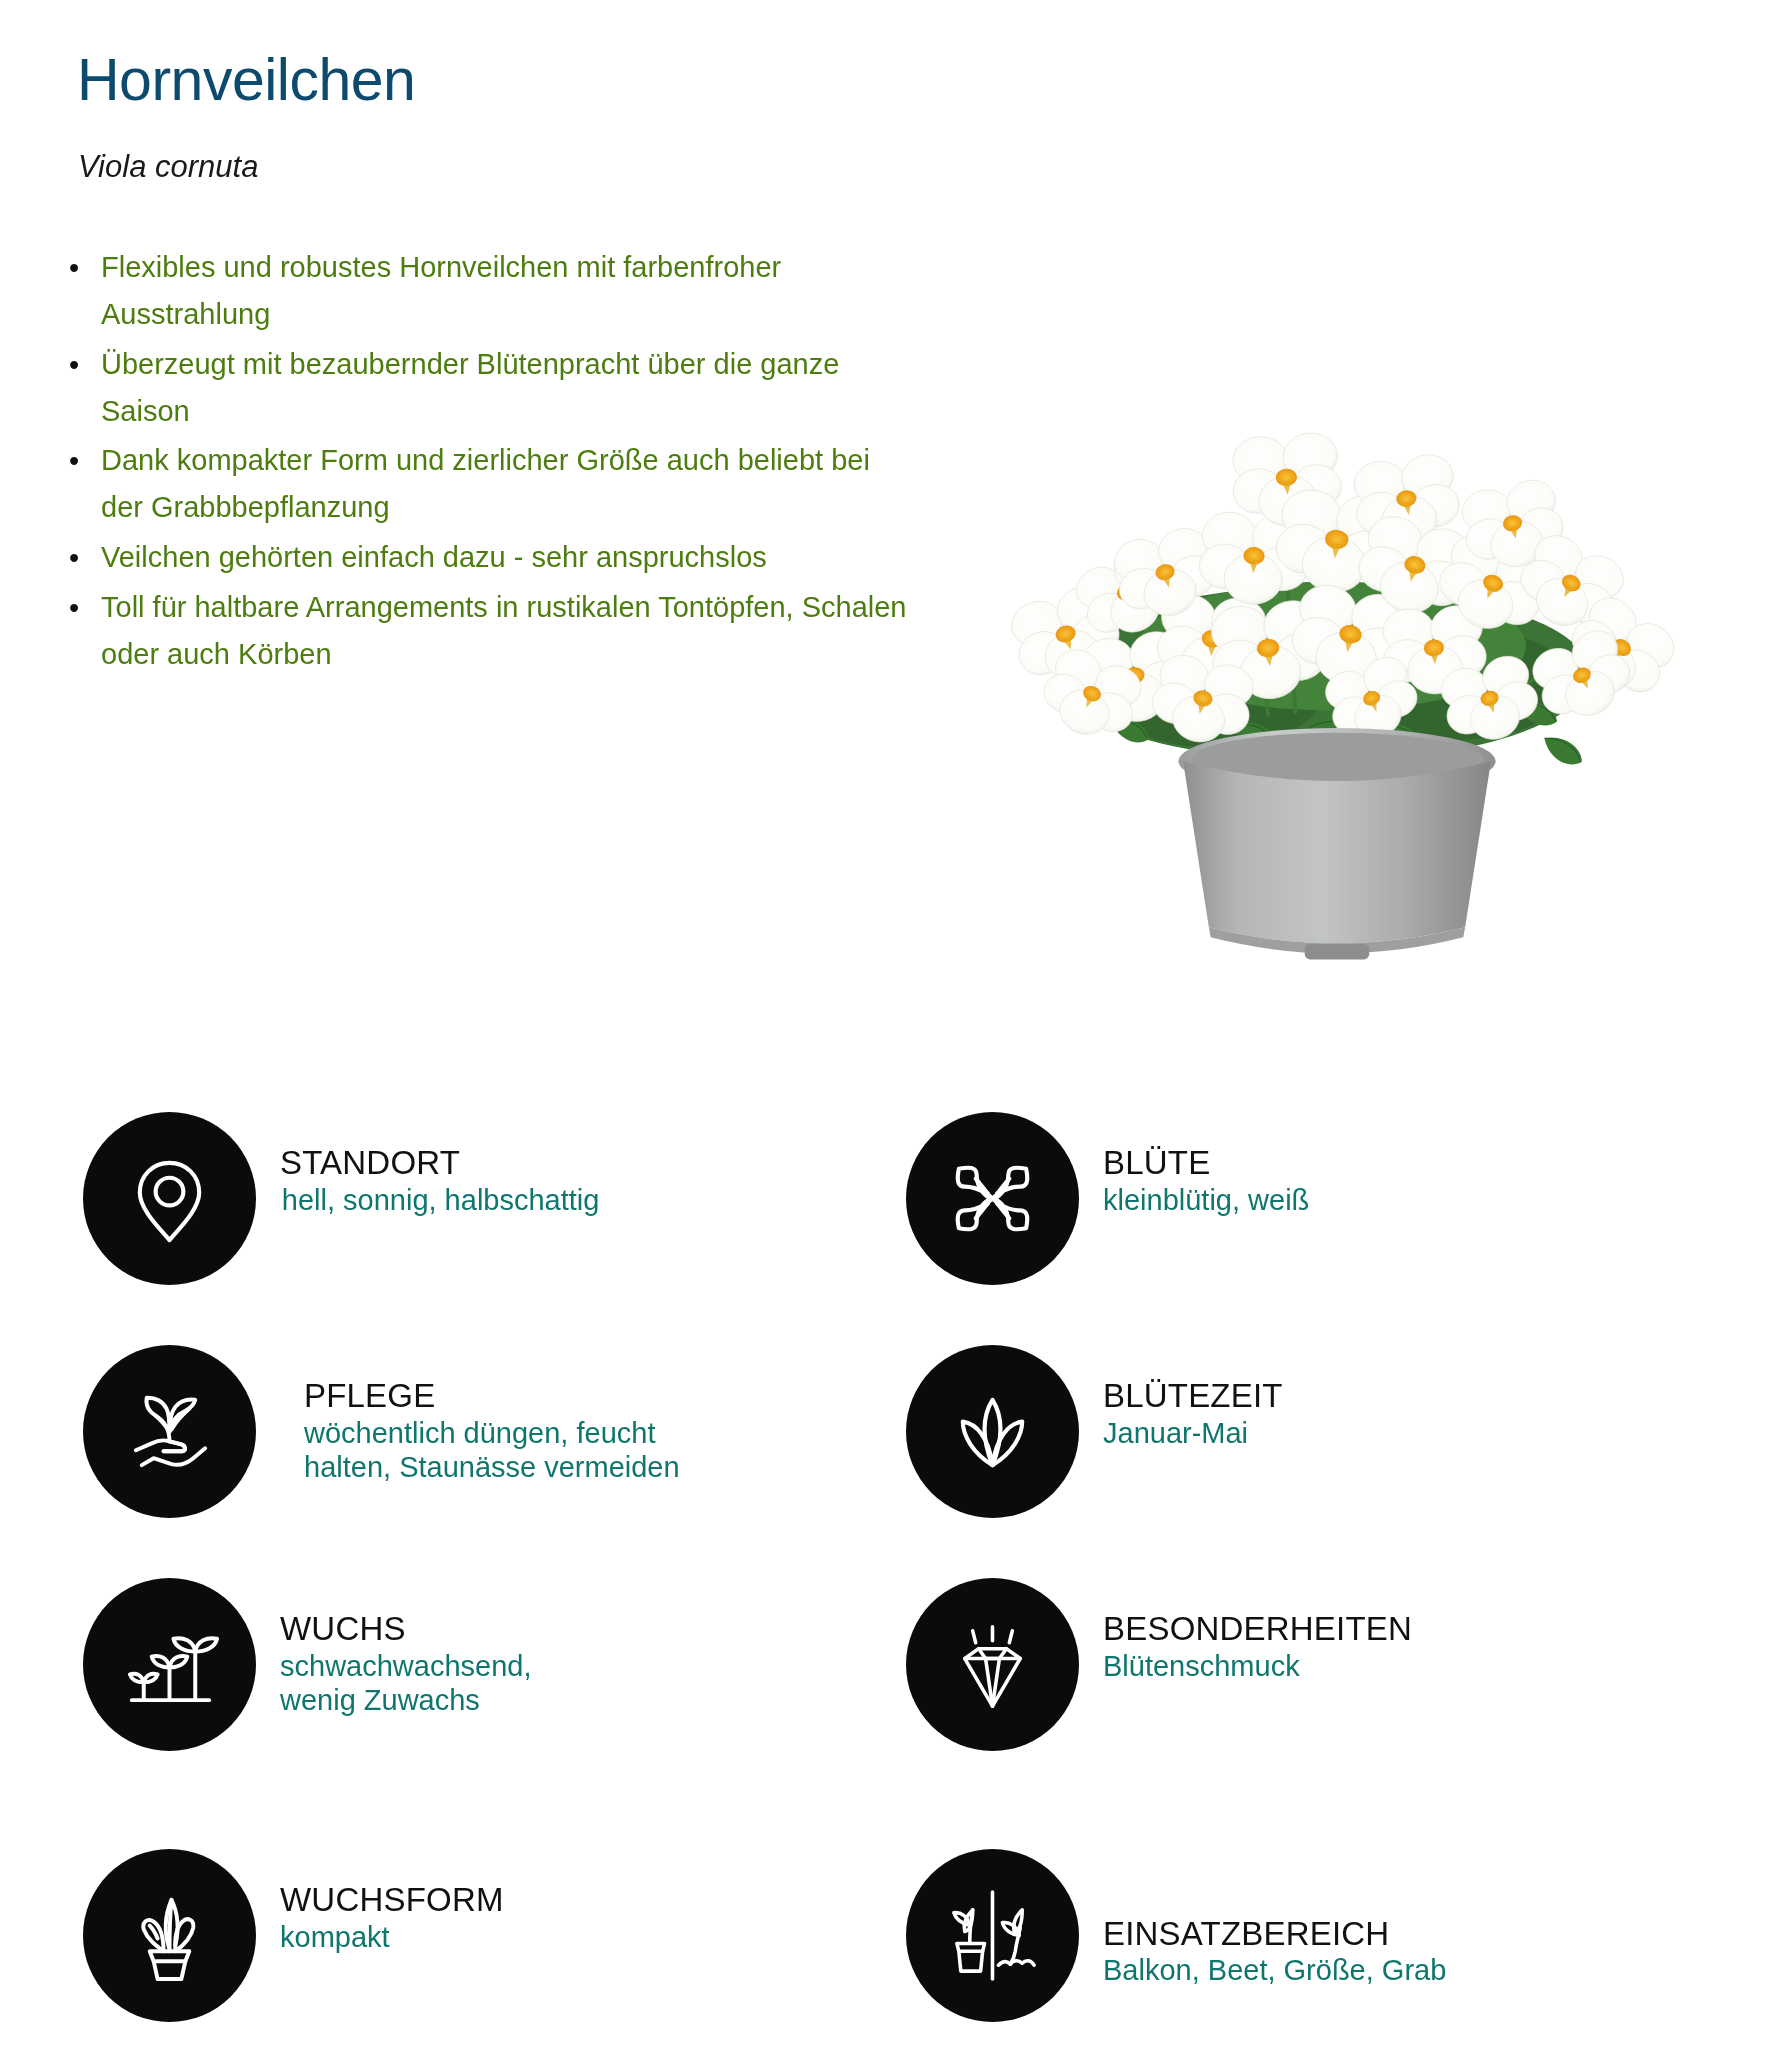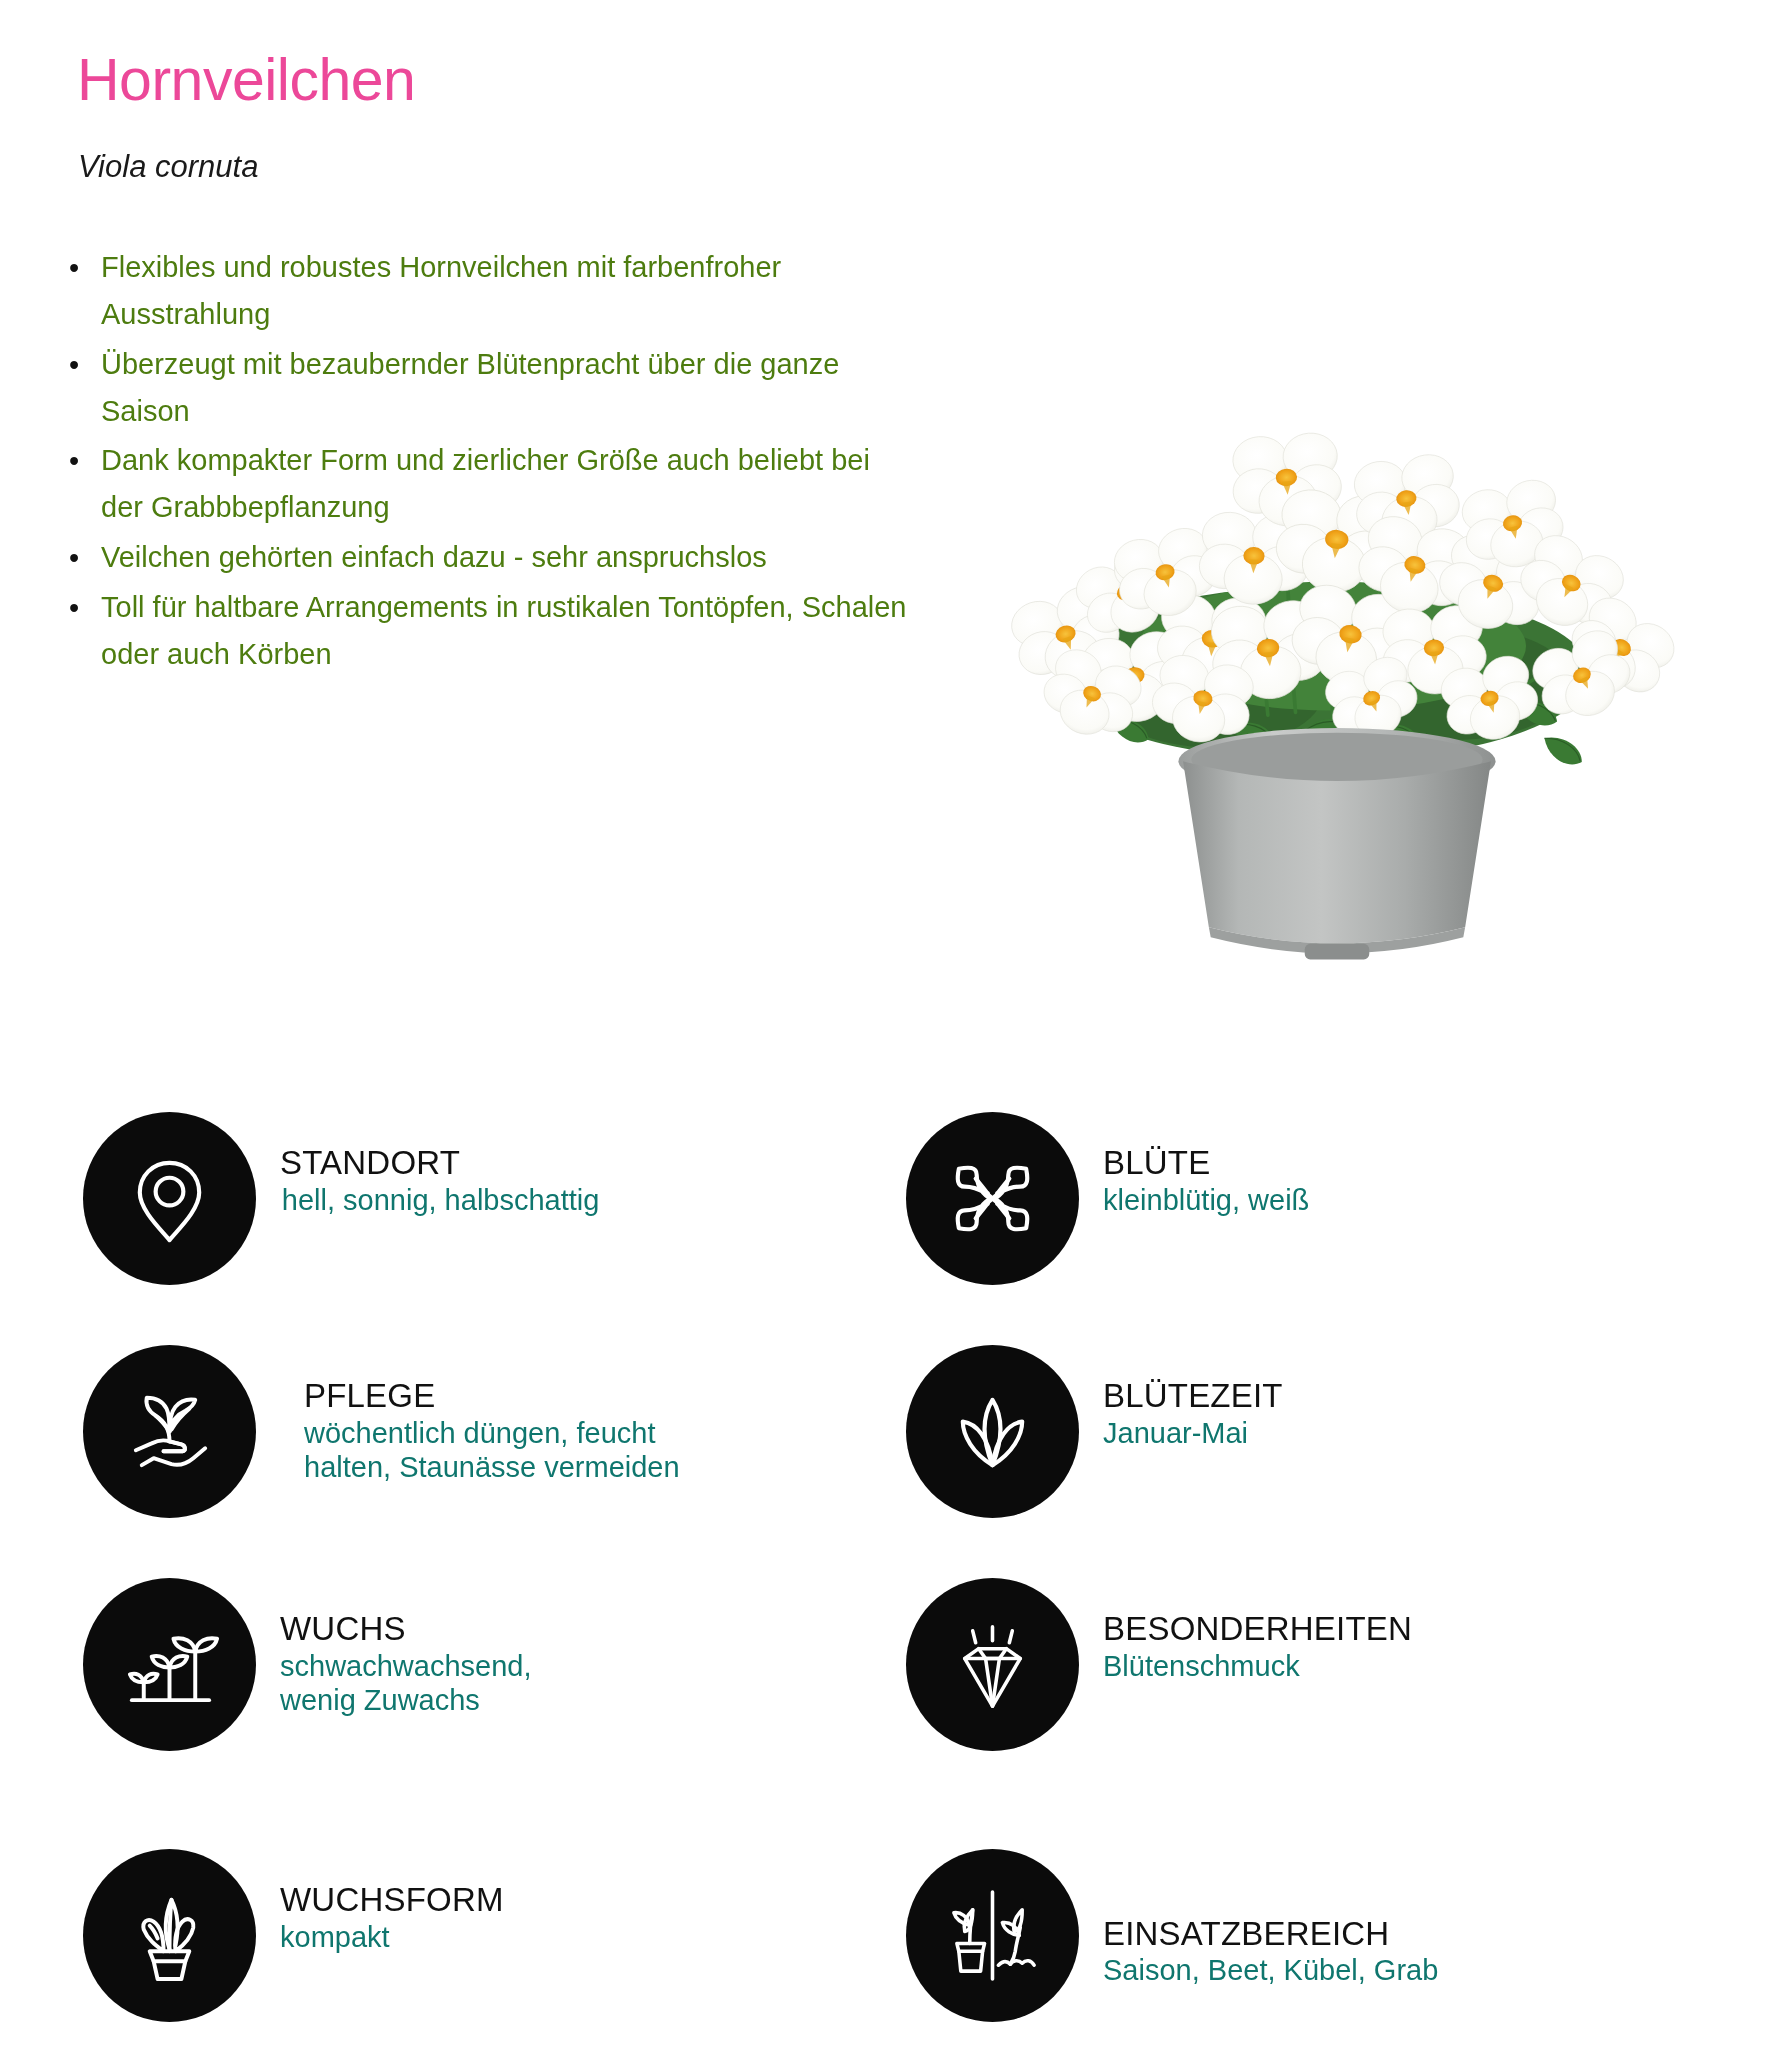--- a/index.html
+++ b/index.html
@@ -9,21 +9,21 @@
     font-family:"Liberation Sans", sans-serif;
     overflow:hidden;
     position:relative;
   }
   .sheet{position:absolute;inset:0;background:#fff;}
 
   
   .title{
     position:absolute;left:77px;top:50px;
     font-size:59px;line-height:1.05;
-    color:#ec4899;font-weight:400;
+    color:#0c4a6e;font-weight:400;
     letter-spacing:-0.5px;white-space:nowrap;
   }
   .subtitle{
     position:absolute;left:78px;top:149px;
     font-size:31px;font-style:italic;color:#1a1a1a;
     white-space:nowrap;
   }
 
   
   .bullets{
@@ -365,20 +365,20 @@
             <path d="M16 66 L 18 86 L 38 86 L 40 66"></path>
 
             <path d="M78 42 C 76 52, 74 58, 73 66 C 72 72, 70 76, 68 79"></path>
             <path d="M80 24 C 74 30, 70 38, 72 46 C 78 45, 80 36, 80 24 Z"></path>
             <path d="M77 50 C 70 49, 62 45, 60 37 C 68 36, 75 41, 77 50 Z"></path>
             <path d="M56 80 C 60 76, 64 75, 68 79 C 71 75, 76 74, 80 78 C 84 74, 89 75, 92 80"></path>
           </svg>
         </div>
         <div class="txt">
           <div class="lbl">EINSATZBEREICH</div>
-          <div class="val">Saison, Beet, Kübel, Grab</div>
+          <div class="val">Balkon, Beet, Größe, Grab</div>
         </div>
       </div>
     </div>
 
   </div>
 </div>
 
 
 </body></html>

